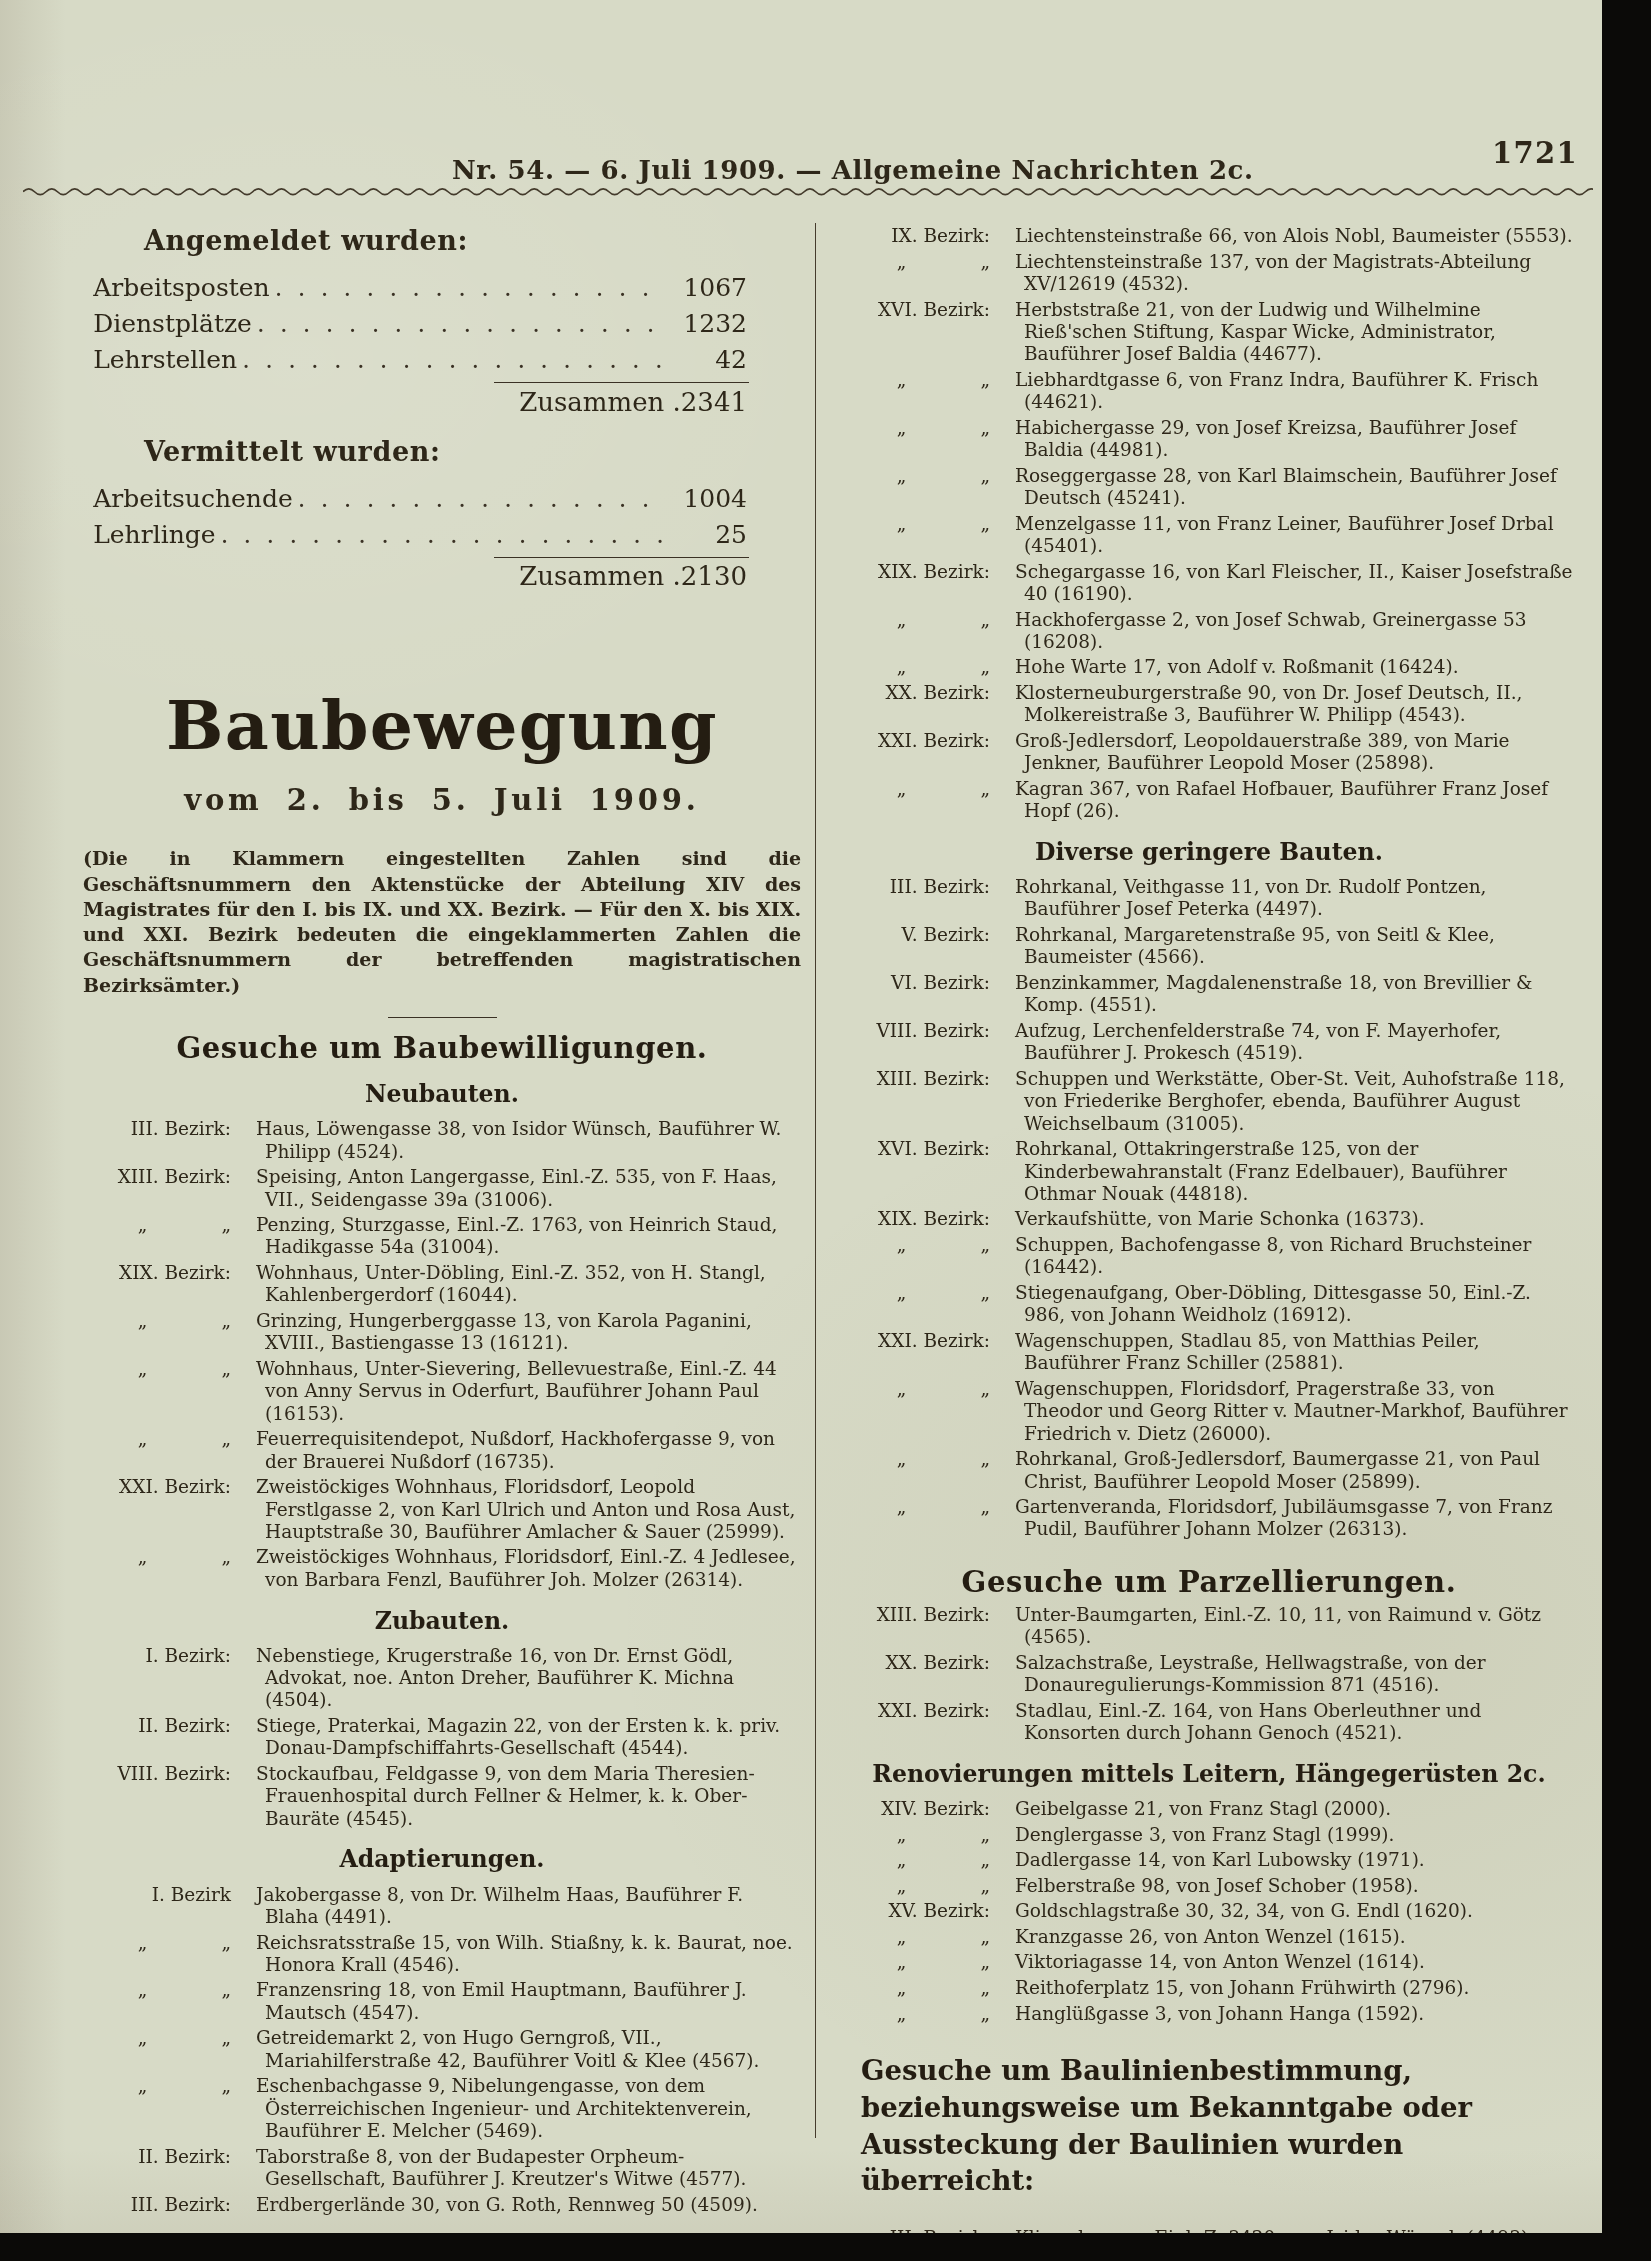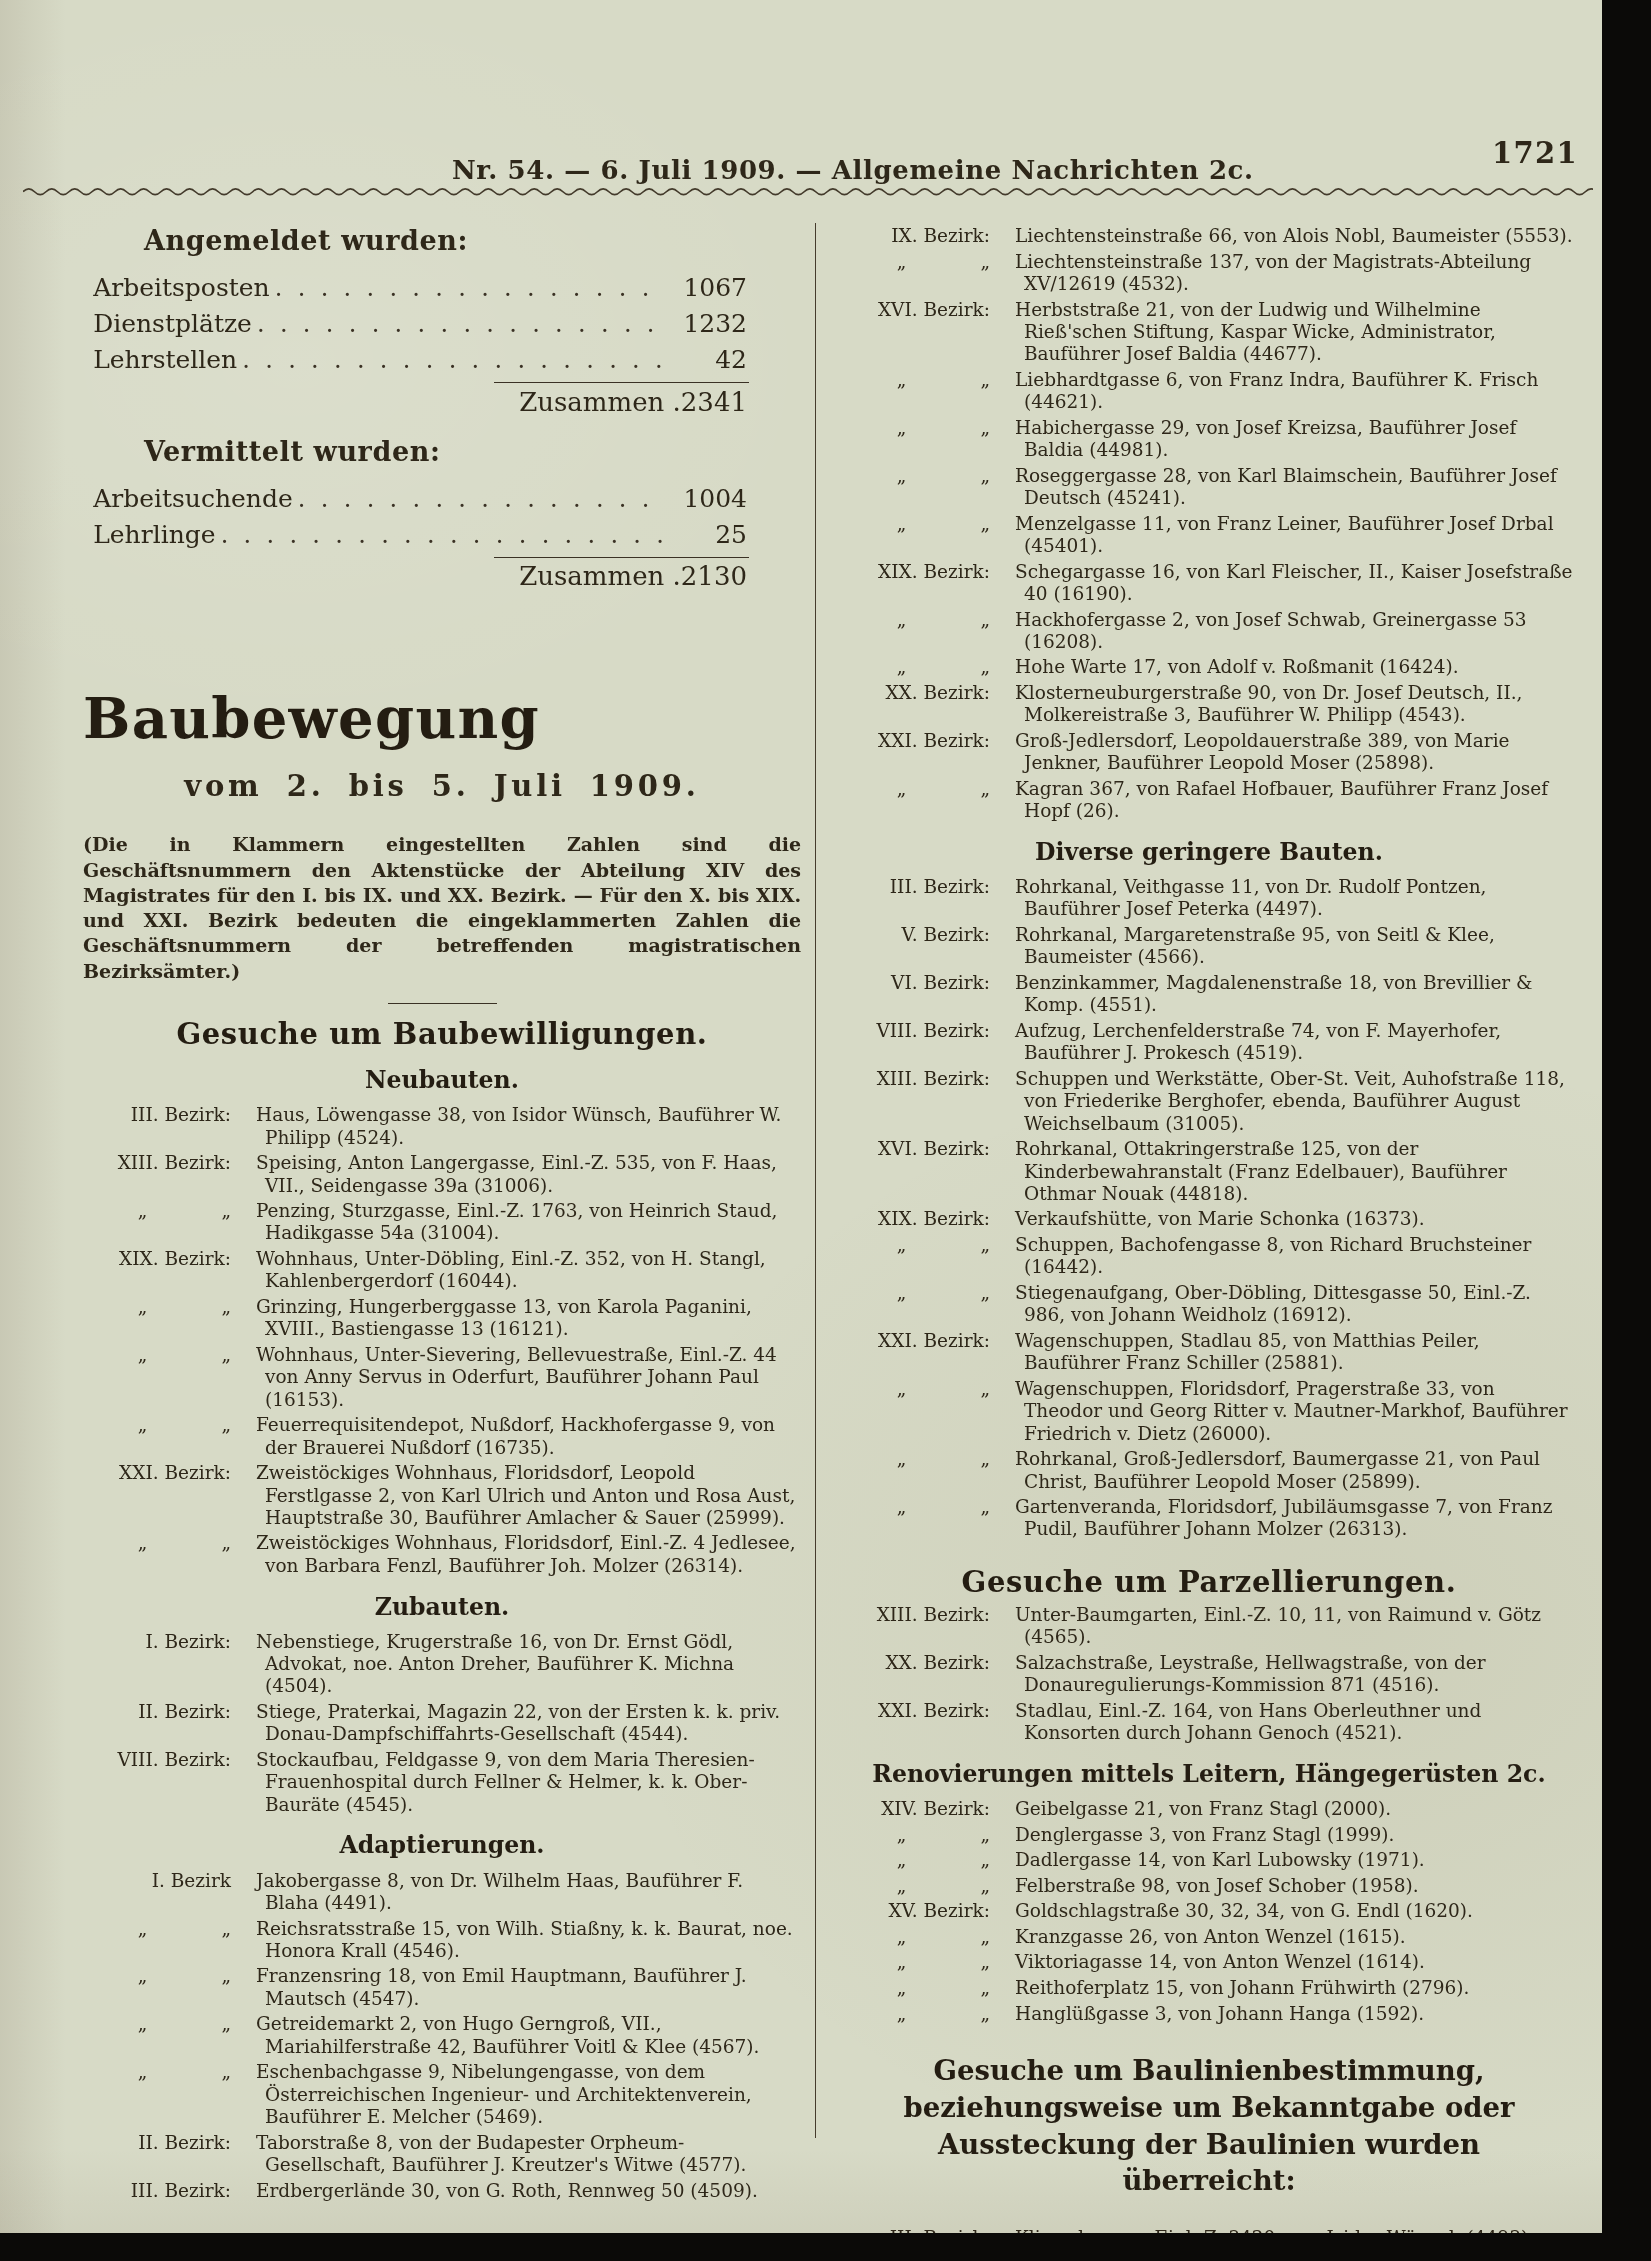--- a/index.html
+++ b/index.html
@@ -30,28 +30,28 @@
   .stats-h2{margin-top:19px;}
   .srow{display:flex;align-items:flex-end;font-size:25px;padding:0 54px 0 10.2px;height:36px;}
   .sl{white-space:nowrap;}
   .dots{flex:1;overflow:hidden;white-space:nowrap;margin:0 5.1px;font-size:24px;letter-spacing:15.3px;color:#3a3124;}
   .dots::after{content:"......................................";}
   .sv{min-width:80px;text-align:right;}
   .sum-rule{border-top:1.9px solid #3a3124;width:255px;margin:7.7px 52px 3.8px auto;height:0;}
   .sum{display:flex;justify-content:flex-end;font-size:26px;padding-right:54px;}
 
   
-  .title{margin:94px 0 0 0;text-align:left;font-size:56px;font-weight:700;letter-spacing:1.3px;color:#241d12;}
+  .title{margin:94px 0 0 0;text-align:center;font-size:68px;font-weight:700;letter-spacing:1.3px;color:#241d12;}
   .subtitle{margin-top:18px;text-align:center;font-size:29px;font-weight:700;letter-spacing:3.8px;word-spacing:10.2px;}
   .intro{margin:29px 0 0 0;font-size:19px;font-weight:600;line-height:1.33;text-align:justify;}
   .midrule{width:109px;border-top:1.9px solid #3a3124;margin:19px auto 12.8px auto;height:0;}
 
   .h1{text-align:center;font-size:29px;font-weight:700;margin:0 0 5.1px 0;letter-spacing:0.6px;color:#241d12;}
   .h2{text-align:center;font-size:23.6px;font-weight:700;margin:15.3px 0 10.2px 0;color:#241d12;}
-  .h1-multi{text-align:center;font-size:27.5px;font-weight:700;line-height:1.34;max-width:696px;margin:27px auto 28px auto;color:#241d12;}
+  .h1-multi{text-align:left;font-size:27.5px;font-weight:700;line-height:1.34;max-width:696px;margin:27px auto 28px auto;color:#241d12;}
   .col-right .h1{margin-top:24px;}
   .col-right .h2{}
 
   
   .entries{font-size:18.5px;line-height:1.21;}
   .entry{padding-left:182px;text-indent:-182px;margin:0 0 3.2px 0;}
   .lbl{display:inline-block;width:148px;text-align:right;margin-right:25px;text-indent:0;white-space:pre;}
 </style>
 </head>
 <body>

